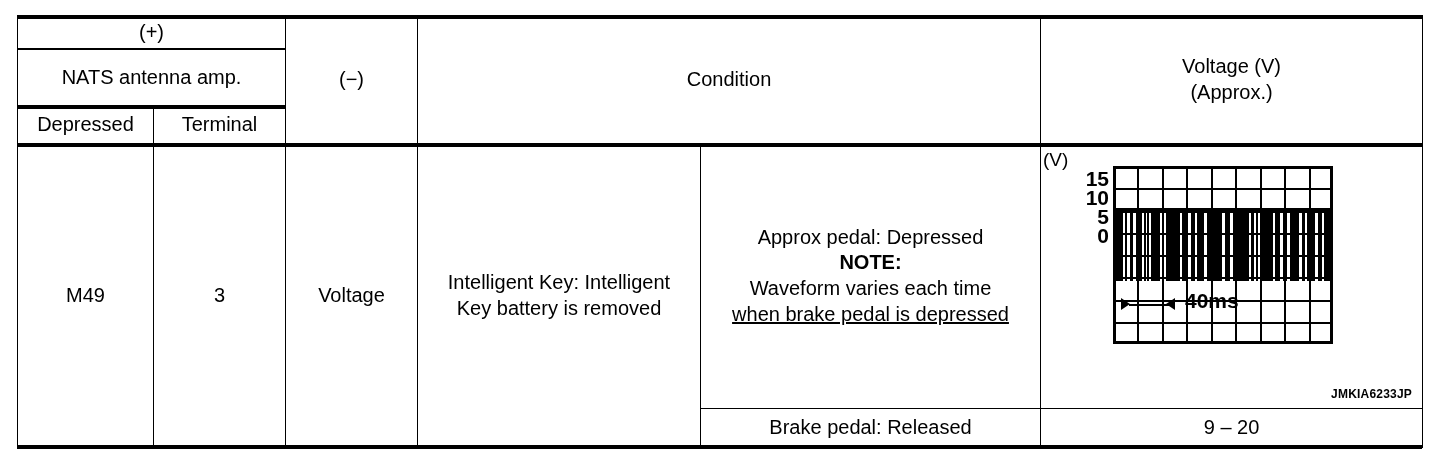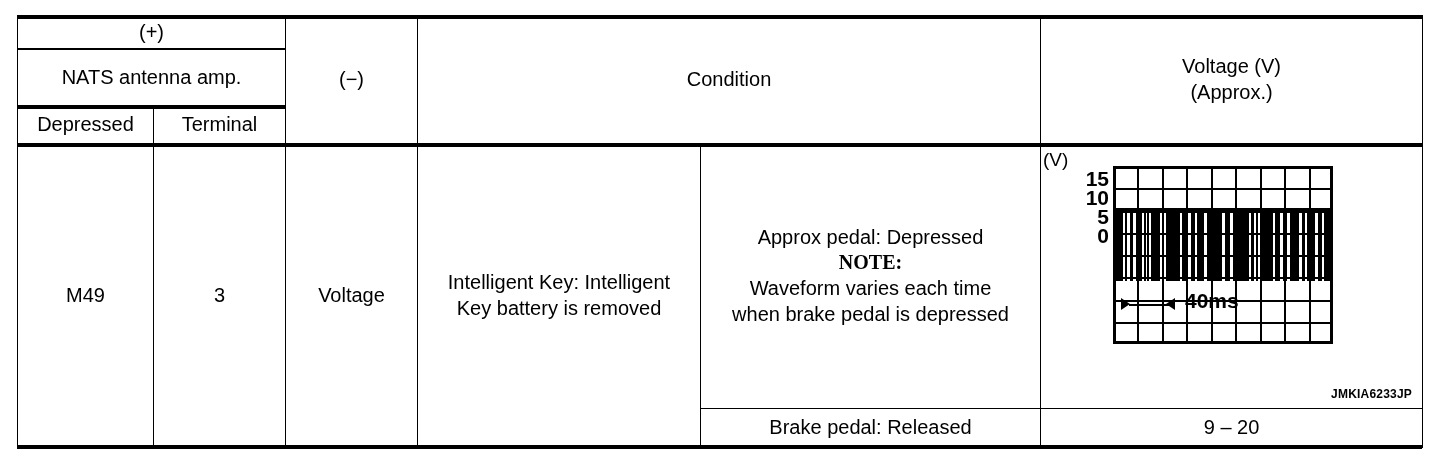--- a/index.html
+++ b/index.html
@@ -15,22 +15,22 @@
           font-size:20px;line-height:1.28;padding:0 6px;}
 
   
   .rule-top{position:absolute;left:17px;top:15px;width:1405px;height:4px;background:#000;}
   .rule-hdr{position:absolute;left:17px;top:143px;width:1405px;height:4px;background:#000;}
   .rule-bot{position:absolute;left:17px;top:445px;width:1405px;height:4px;background:#000;}
   .rule-subhdr{position:absolute;left:18px;top:106px;width:267px;height:3px;background:#000;}
   .rule-plus{position:absolute;left:18px;top:48px;width:267px;height:2px;background:#000;}
 
   .c-left{text-align:left;}
-  .nowrap{white-space:nowrap;}
-  .b{font-weight:bold;font-family:Liberation Serif, serif;}
+  .nowrap{white-space:nowrap;text-decoration:underline;}
+  .b{font-weight:bold;}
   .note-blk{font-size:20px;line-height:1.34;text-align:left;}
 
   
   .scope-wrap{position:relative;width:100%;height:100%;}
   .scope{position:absolute;left:72px;top:22px;width:220px;height:178px;}
   .grid{position:absolute;left:0;top:0;width:100%;height:100%;
         border:3px solid #000;box-sizing:border-box;background:#fff;}
   .gl{position:absolute;background:#000;}
   .vline{width:2px;top:0;bottom:0;}
   .hline{height:2px;left:0;right:0;}

